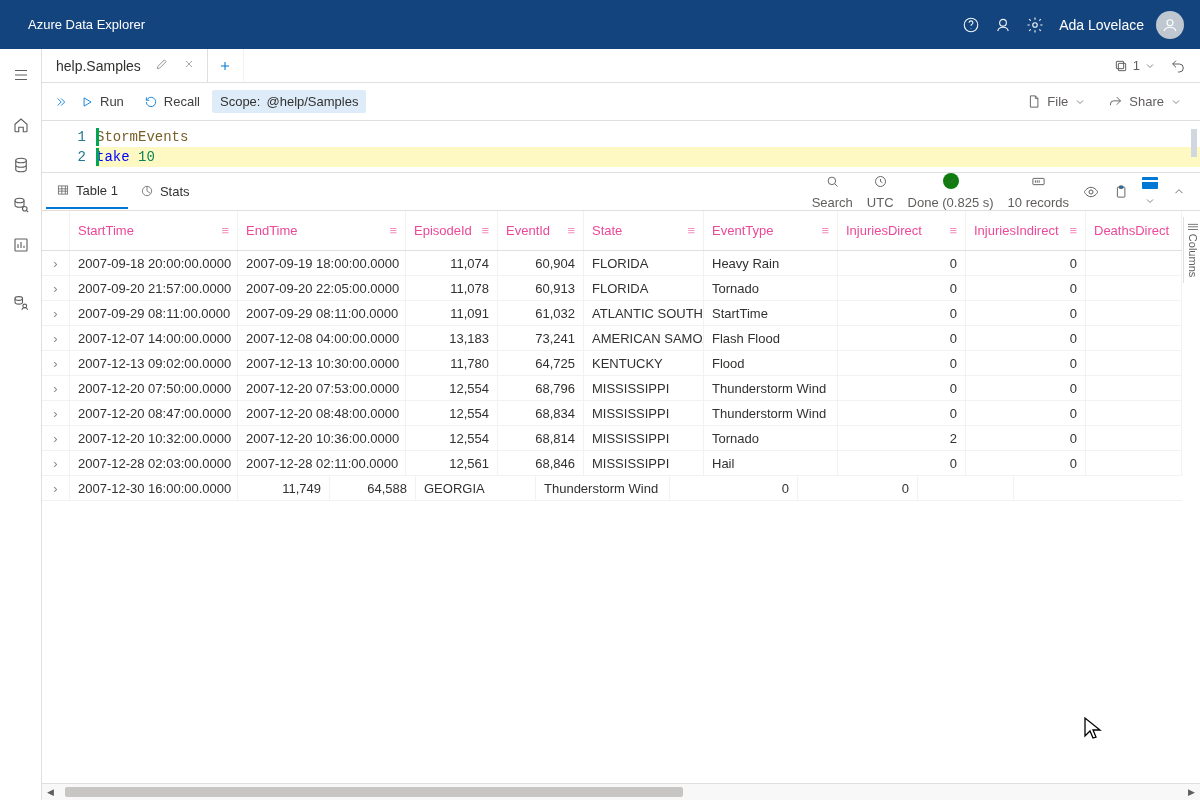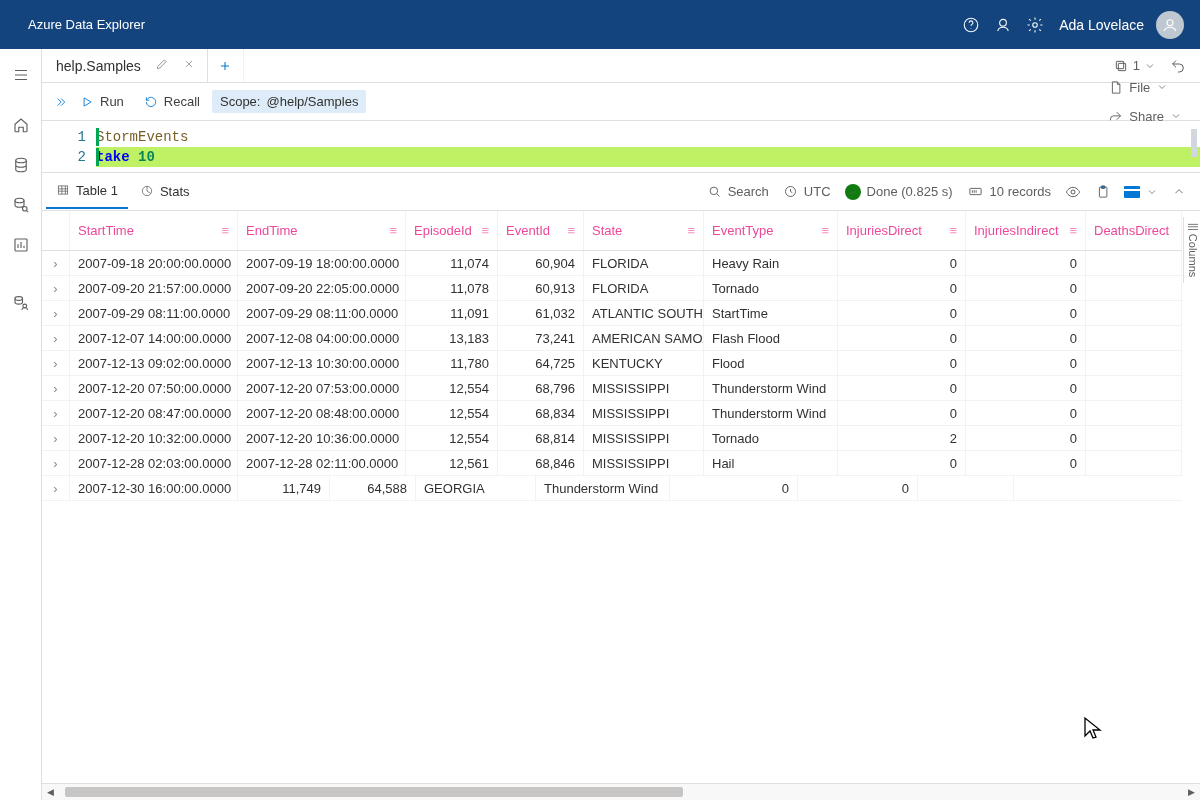--- a/index.html
+++ b/index.html
@@ -29,41 +29,41 @@
   .tabstrip .addtab { width: 36px; display:flex; align-items:center; justify-content:center; border-right:1px solid #f3f2f1; cursor:pointer; }
   .tabstrip .right { margin-left:auto; display:flex; align-items:center; gap:6px; padding-right:10px; }
   .tabstrip .right .box { display:flex; align-items:center; gap:4px; padding:2px 4px; cursor:pointer; color:#605e5c; }
   .tabstrip .right svg { stroke:#605e5c; fill:none; stroke-width:1.5; }
 
   .toolbar { height: 38px; border-bottom: 1px solid #e1dfdd; display:flex; align-items:center; padding:0 10px; gap:4px; }
   .toolbar .tbtn { display:flex; align-items:center; gap:6px; padding:4px 8px; cursor:pointer; color:#404040; border-radius:2px; }
   .toolbar .tbtn.soft { color:#605e5c; }
   .toolbar .scope { background:#deecf9; padding:4px 8px; color:#323130; border-radius:2px; }
   .toolbar svg { stroke:#0078d4; fill:none; stroke-width:1.5; }
-  .toolbar .right { margin-left:auto; display:flex; align-items:flex-start; gap:6px;flex-direction:column; }
+  .toolbar .right { margin-left:auto; display:flex; align-items:flex-end; gap:6px; }
   .toolbar .right svg { stroke:#605e5c; }
   .toolbar .chev { width:16px; height:16px; display:flex; align-items:center; justify-content:center; cursor:pointer; }
 
   .editor { position:relative; height:52px; border-bottom:1px solid #e1dfdd; background:#fff; display:flex; font-family: Consolas, "Courier New", monospace; font-size:14px; }
   .gutter { width:54px; text-align:right; padding:6px 10px 0 0; color:#237893; background:#fff; line-height:20px; }
   .codelines { flex:1; padding:6px 0 0 0; line-height:20px; }
   .codelines .line { position:relative; }
   .codelines .bar { position:absolute; left:0; top:1px; bottom:1px; width:3px; background:#00a651; }
-  .codelines .cur { background:#bef264;font-weight:bold; }
+  .codelines .cur { background:#fef9c3; }
   .kql-brown { color:#795e26; }
   .kql-blue { color:#0000ff; }
   .kql-green { color:#098658; }
   .minimap-mark { position:absolute; right:3px; top:8px; width:6px; height:28px; background:#d0d7de; }
 
   .resulthdr { height:38px; border-bottom:1px solid #e1dfdd; display:flex; align-items:center; padding:0 12px 0 4px; gap:2px; position:relative;text-align:center; }
   .resulthdr .rtab { display:flex; align-items:center; gap:6px; padding:8px 10px 9px; cursor:pointer; }
   .resulthdr .rtab.active { border-bottom:2px solid #0078d4; }
   .resulthdr .rtab svg { stroke:#605e5c; fill:none; stroke-width:1.3; }
   .resulthdr .right { margin-left:auto; display:flex; align-items:center; gap:10px; color:#605e5c; }
-  .resulthdr .right .itm { display:flex; align-items:center; gap:6px; padding:2px 2px; cursor:pointer; }
+  .resulthdr .right .itm { display:flex; align-items:center; gap:6px; padding:2px 2px; cursor:pointer;flex-direction:column; }
   .resulthdr .right svg { stroke:#605e5c; fill:none; stroke-width:1.5; }
   .badge-ok { width:16px; height:16px; border-radius:50%; background:#107c10; display:flex; align-items:center; justify-content:center; }
   .badge-ok svg { stroke:#fff; stroke-width:2; }
   .colorchip { width:16px; height:12px; background:#0078d4; position:relative; border-radius:1px; }
   .colorchip::after{ content:""; position:absolute; left:0; top:3px; width:100%; height:2px; background:#fff; }
 
   .gridwrap { flex:1; position:relative; overflow:hidden; }
   .gridcols { position:absolute; right:0; top:6px; writing-mode:vertical-rl; font-size:11px; color:#605e5c; border-left:1px solid #e1dfdd; padding:6px 1px 6px 3px; background:#fff; z-index:5; cursor:pointer; }
   .grid { position:absolute; left:0; right:18px; top:0; bottom:18px; overflow:hidden; }
   .grow { display:flex; align-items:center; height:25px; border-bottom:1px solid #f3f2f1; font-size:13px; }

